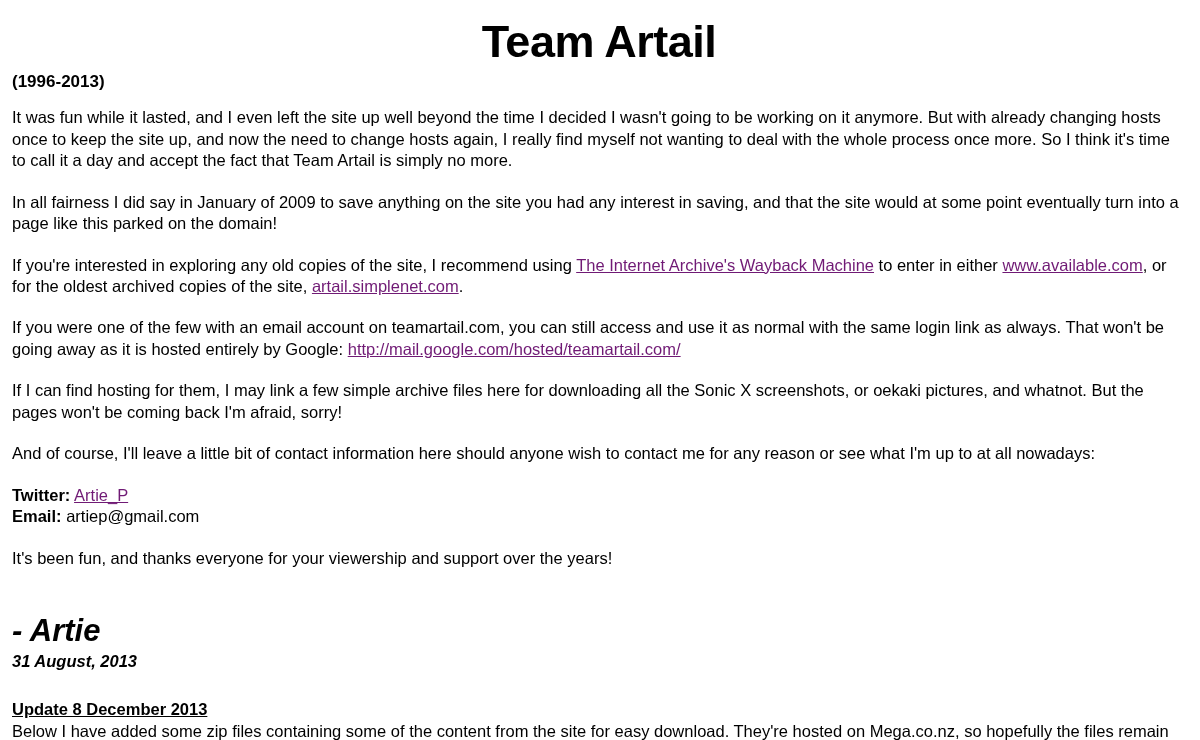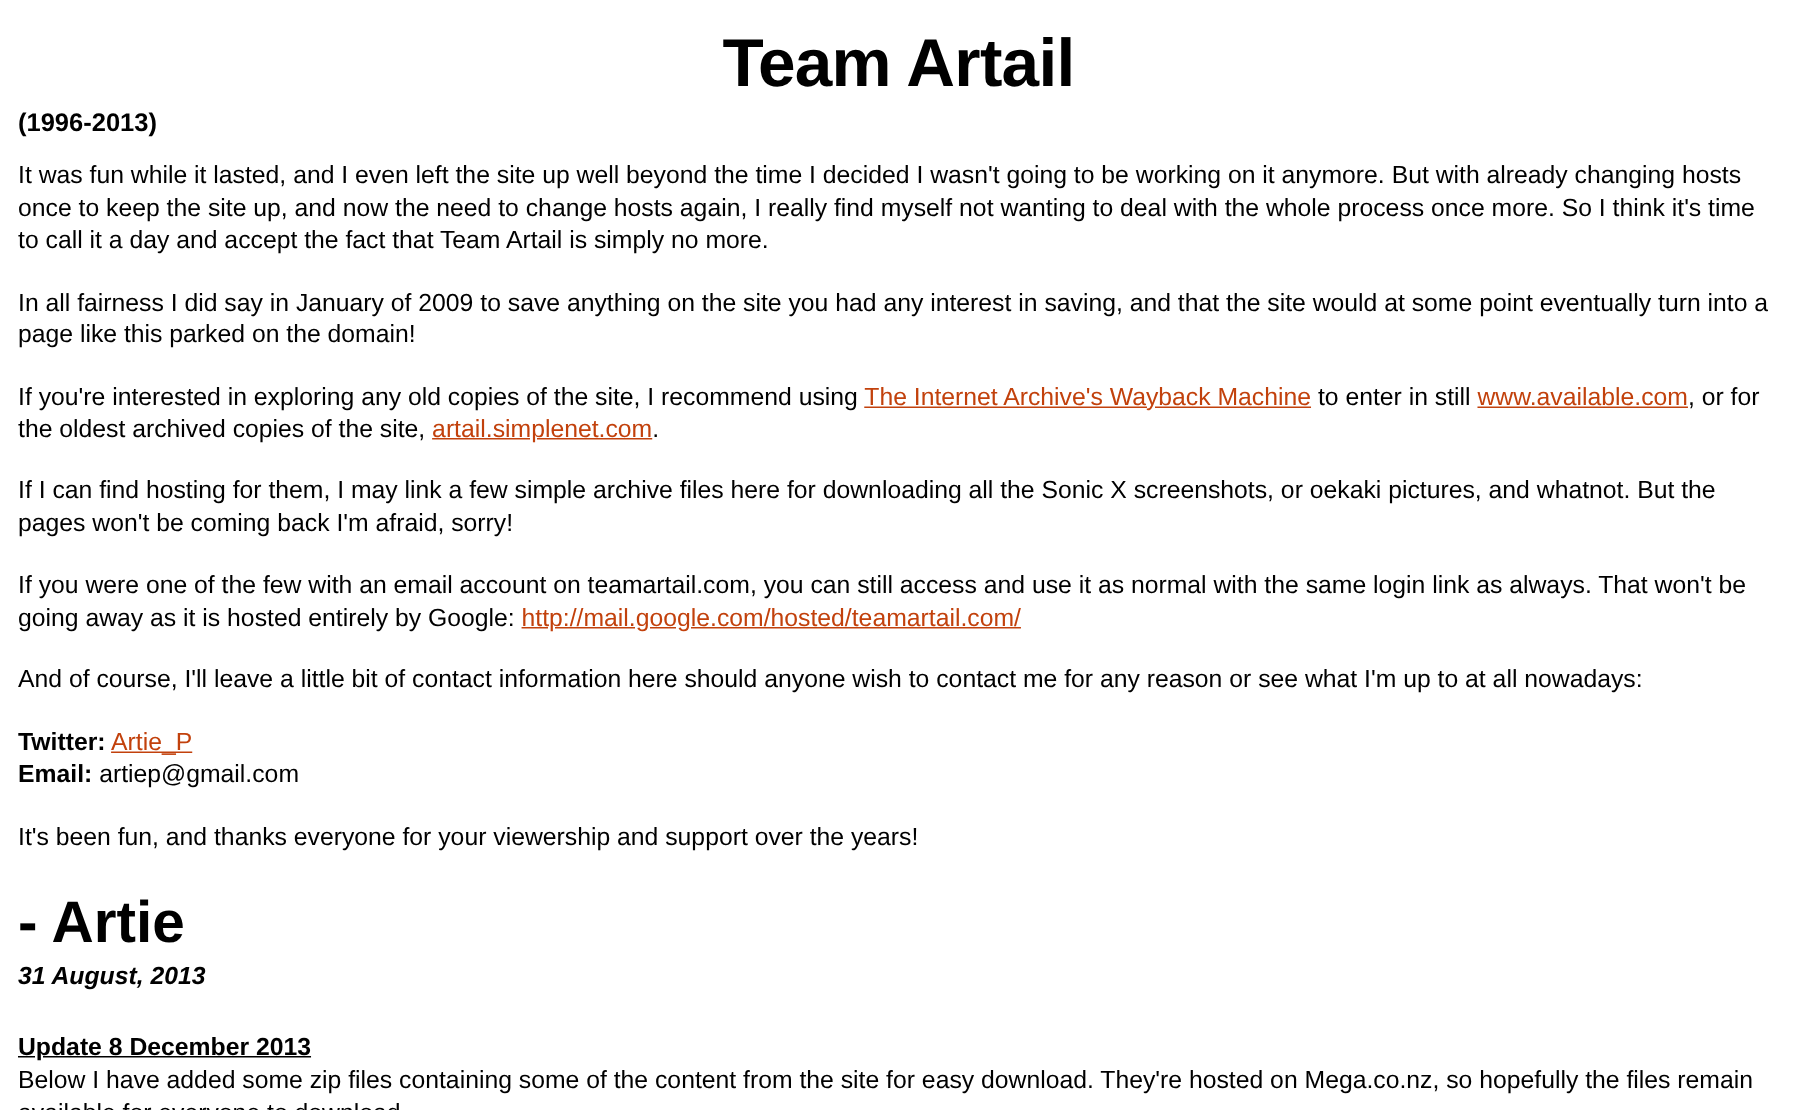--- a/index.html
+++ b/index.html
@@ -34,34 +34,35 @@
     font-weight: bold;
     margin: 6px 0 0 0;
   }
   p.para {
     margin: 20px 0 0 0;
   }
   p.para:first-of-type {
     margin-top: 14px;
   }
   a.link {
-    color: #c2410c;
+    color: #701a75;
     text-decoration: underline;
   }
   .contact-block {
     margin-top: 20px;
     line-height: 1.32;
   }
   .contact-block .lbl {
     font-weight: bold;
   }
   .signature {
-    margin-top: 26px;
-    font-size: 39px;
+    margin-top: 45px;
+    font-size: 31px;
     font-weight: bold;
+    font-style: italic;
     line-height: 1.05;
   }
   .sig-date {
     margin-top: 4px;
     font-size: 16.5px;
     font-weight: bold;
     font-style: italic;
   }
   .update-head {
     margin-top: 26px;
@@ -77,25 +78,25 @@
 
 <div class="page">
 
   <h1 class="title">Team Artail</h1>
   <div class="subtitle">(1996-2013)</div>
 
   <p class="para">It was fun while it lasted, and I even left the site up well beyond the time I decided I wasn't going to be working on it anymore. But with already changing hosts once to keep the site up, and now the need to change hosts again, I really find myself not wanting to deal with the whole process once more. So I think it's time to call it a day and accept the fact that Team Artail is simply no more.</p>
 
   <p class="para">In all fairness I did say in January of 2009 to save anything on the site you had any interest in saving, and that the site would at some point eventually turn into a page like this parked on the domain!</p>
 
-  <p class="para"><span>If you're interested in exploring any old copies of the site, I recommend using </span><a class="link" href="#">The Internet Archive's Wayback Machine</a><span> to enter in still </span><a class="link" href="#">www.available.com</a><span>, or for the oldest archived copies of the site, </span><a class="link" href="#">artail.simplenet.com</a><span>.</span></p>
+  <p class="para"><span>If you're interested in exploring any old copies of the site, I recommend using </span><a class="link" href="#">The Internet Archive's Wayback Machine</a><span> to enter in either </span><a class="link" href="#">www.available.com</a><span>, or for the oldest archived copies of the site, </span><a class="link" href="#">artail.simplenet.com</a><span>.</span></p>
+
+  <p class="para"><span>If you were one of the few with an email account on teamartail.com, you can still access and use it as normal with the same login link as always.  That won't be going away as it is hosted entirely by Google: </span><a class="link" href="#">http://mail.google.com/hosted/teamartail.com/</a></p>
 
   <p class="para">If I can find hosting for them, I may link a few simple archive files here for downloading all the Sonic X screenshots, or oekaki pictures, and whatnot. But the pages won't be coming back I'm afraid, sorry!</p>
-
-  <p class="para"><span>If you were one of the few with an email account on teamartail.com, you can still access and use it as normal with the same login link as always.  That won't be going away as it is hosted entirely by Google: </span><a class="link" href="#">http://mail.google.com/hosted/teamartail.com/</a></p>
 
   <p class="para">And of course, I'll leave a little bit of contact information here should anyone wish to contact me for any reason or see what I'm up to at all nowadays:</p>
 
   <div class="contact-block">
     <div><span class="lbl">Twitter:</span> <a class="link" href="#">Artie_P</a></div>
     <div><span class="lbl">Email:</span> <span>artiep@gmail.com</span></div>
   </div>
 
   <p class="para">It's been fun, and thanks everyone for your viewership and support over the years!</p>
 

